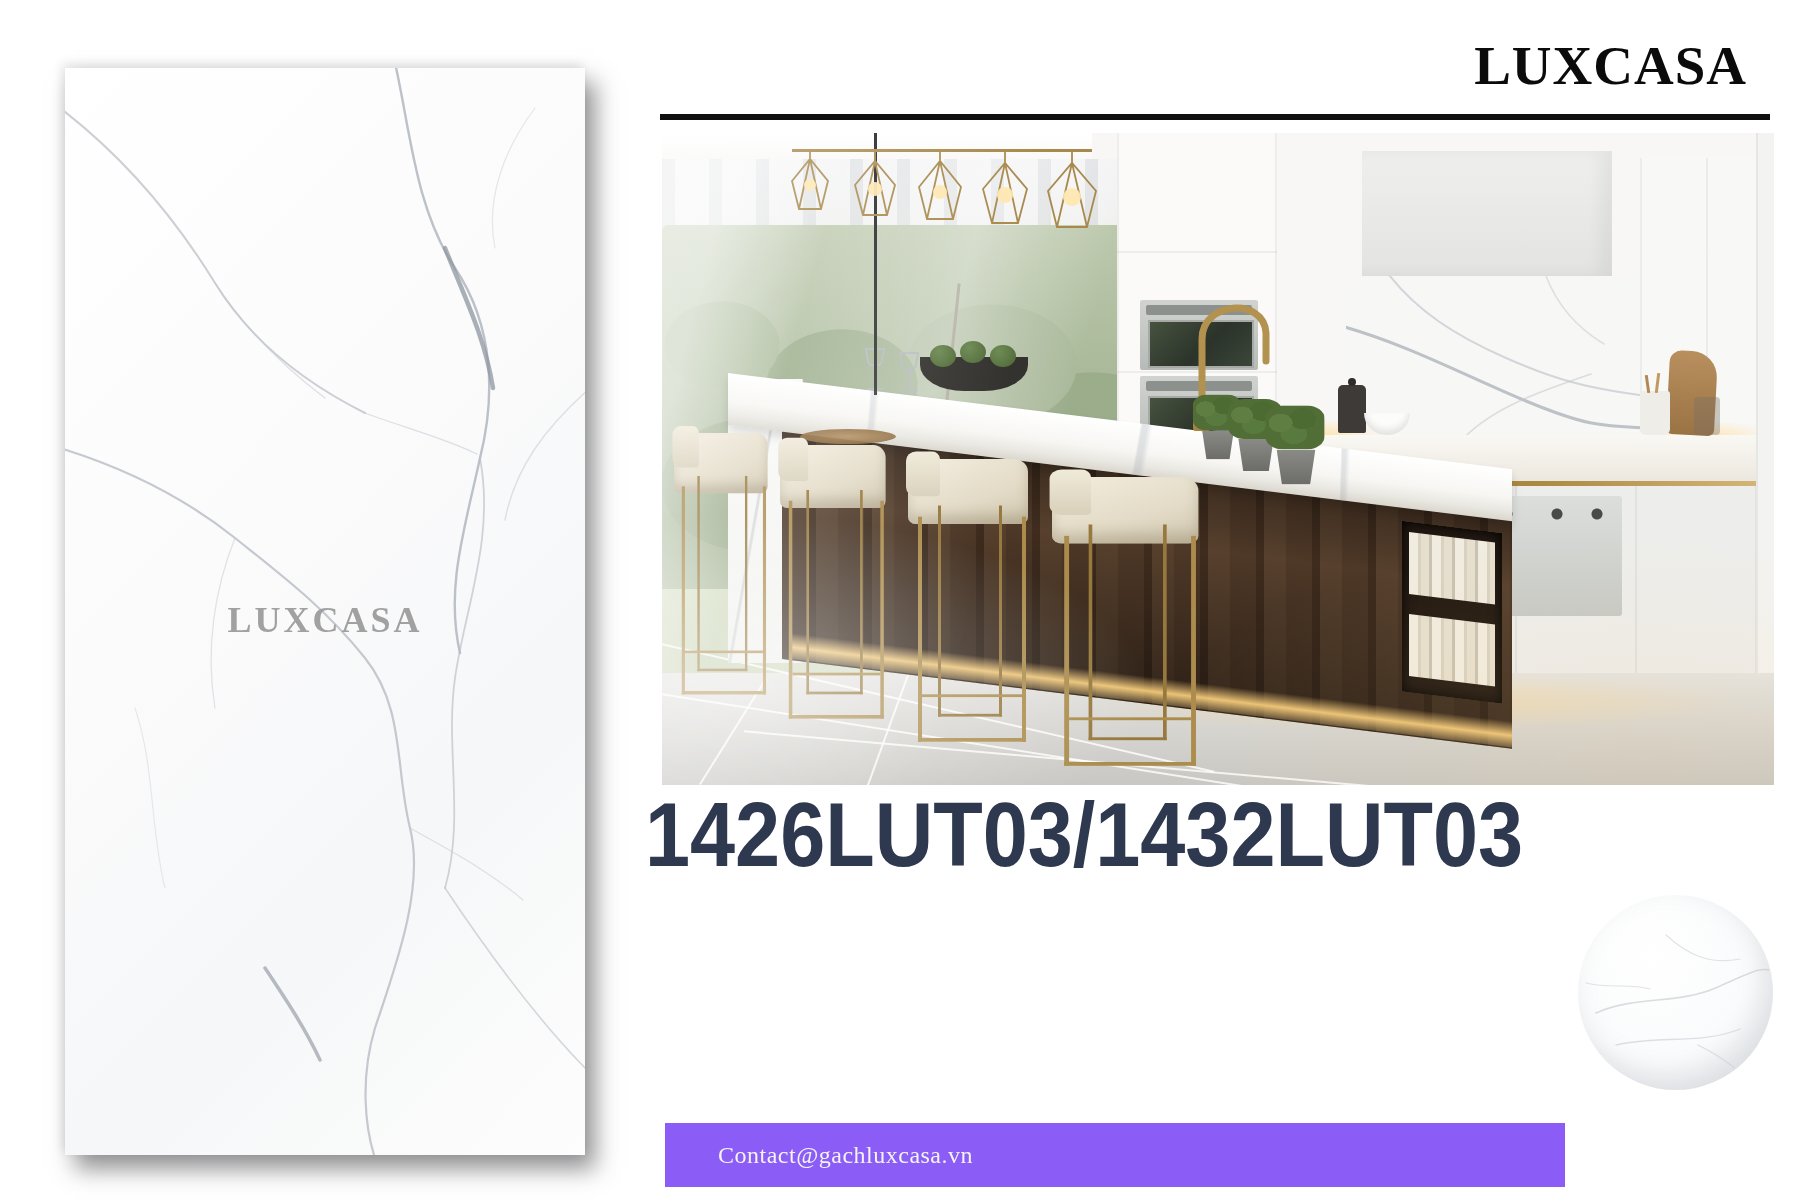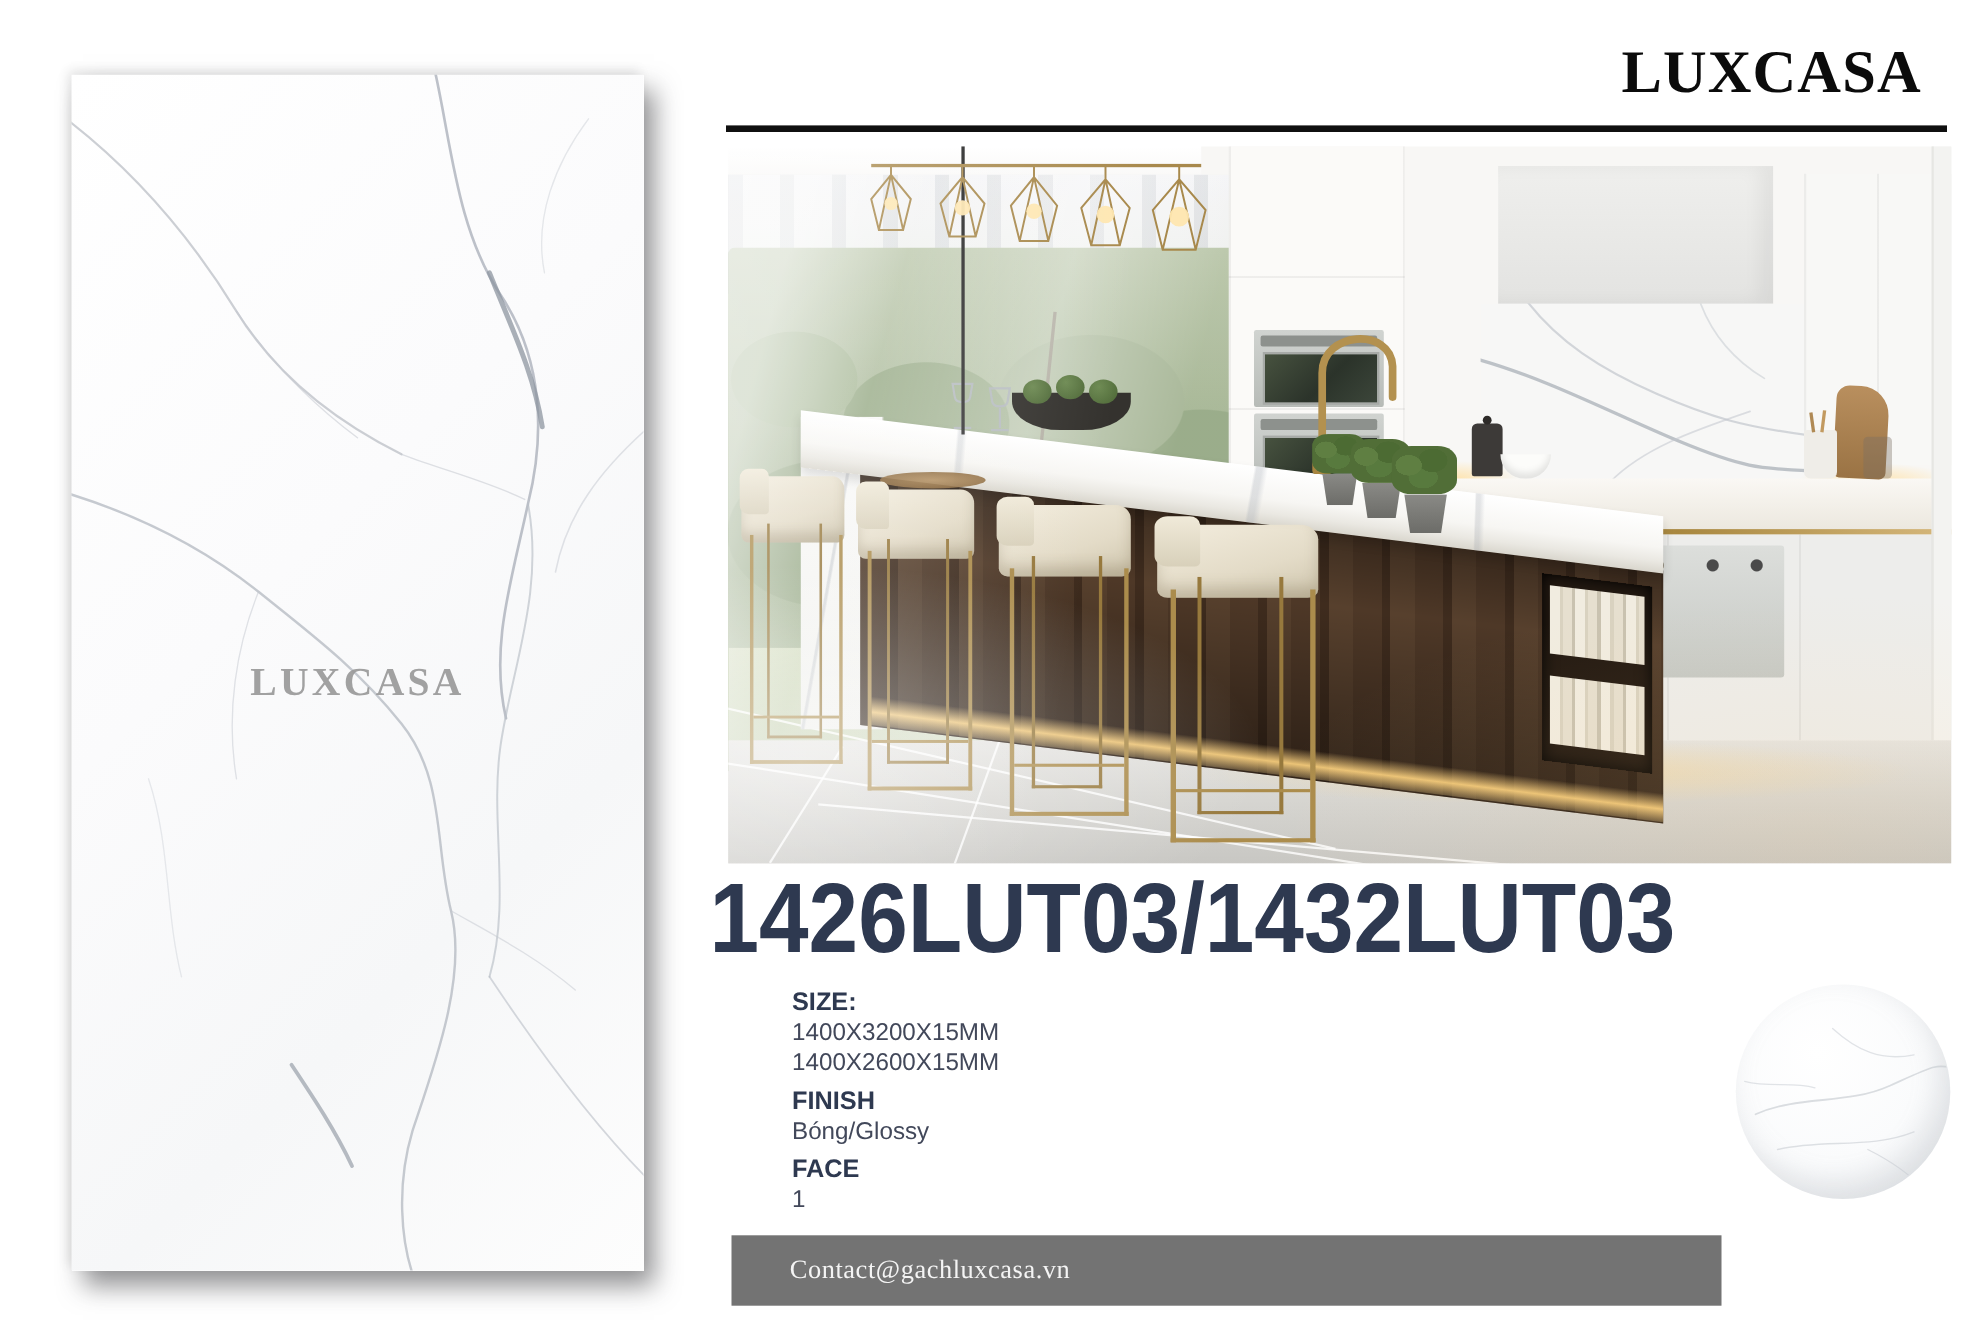--- a/index.html
+++ b/index.html
@@ -29,21 +29,21 @@
 
   .specs{position:absolute;left:720px;top:896px;font-size:22px;line-height:28px;color:#42485a;}
   .spec-label{font-weight:700;color:#2e3950;font-size:23px;}
   .spec-gap{margin-top:6px;}
 
   .sphere{position:absolute;left:1578px;top:895px;width:195px;height:195px;border-radius:50%;
         background:radial-gradient(circle at 38% 32%,#ffffff 0%,#fafbfc 55%,#eff1f3 82%,#e4e6e9 100%);
         box-shadow:inset -8px -12px 26px rgba(150,155,162,.22);}
   .sphere svg{position:absolute;left:0;top:0;}
 
-  .footer-bar{position:absolute;left:665px;top:1123px;width:900px;height:64px;background:#737373;}
+  .footer-bar{position:absolute;left:665px;top:1123px;width:900px;height:64px;background:#8b5cf6;}
   .footer-bar span{position:absolute;top:0;height:64px;line-height:64px;
         font-family:"Liberation Serif",serif;font-size:24px;color:#f4f4f4;letter-spacing:.5px;
         white-space:nowrap;}
   .footer-email{left:53px;}
   .footer-site{left:426px;}
 
   
   .kitchen{position:absolute;left:662px;top:133px;width:1112px;height:652px;overflow:hidden;
         background:linear-gradient(180deg,#ffffff,#f5f4f2);}
   .kitchen *{position:absolute;}
@@ -348,29 +348,20 @@
       <div class="st-seat"></div>
       <div class="st-back"></div>
       <div class="st-legs"></div>
     </div>
 
     <div class="k-vignette"></div>
   </div>
 
   <div class="code">1426LUT03/1432LUT03</div>
 
-  <div class="specs">
-    <div class="spec-label">SIZE:</div>
-    <div>1400X3200X15MM</div>
-    <div>1400X2600X15MM</div>
-    <div class="spec-label spec-gap">FINISH</div>
-    <div>Bóng/Glossy</div>
-    <div class="spec-label spec-gap">FACE</div>
-    <div>1</div>
-  </div>
 
   <div class="sphere">
     <svg width="195" height="195" viewBox="0 0 195 195">
       <defs>
           <clipPath id="sph">
             <circle cx="97" cy="97" r="97"></circle>
           </clipPath>
         </defs>
       <g clip-path="url(#sph)" fill="none" stroke-linecap="round" opacity=".6">
         <path d="M18,118 C 58,100 100,110 140,92 S 182,72 198,76" stroke="#c3c8ce" stroke-width="1.6"></path>

